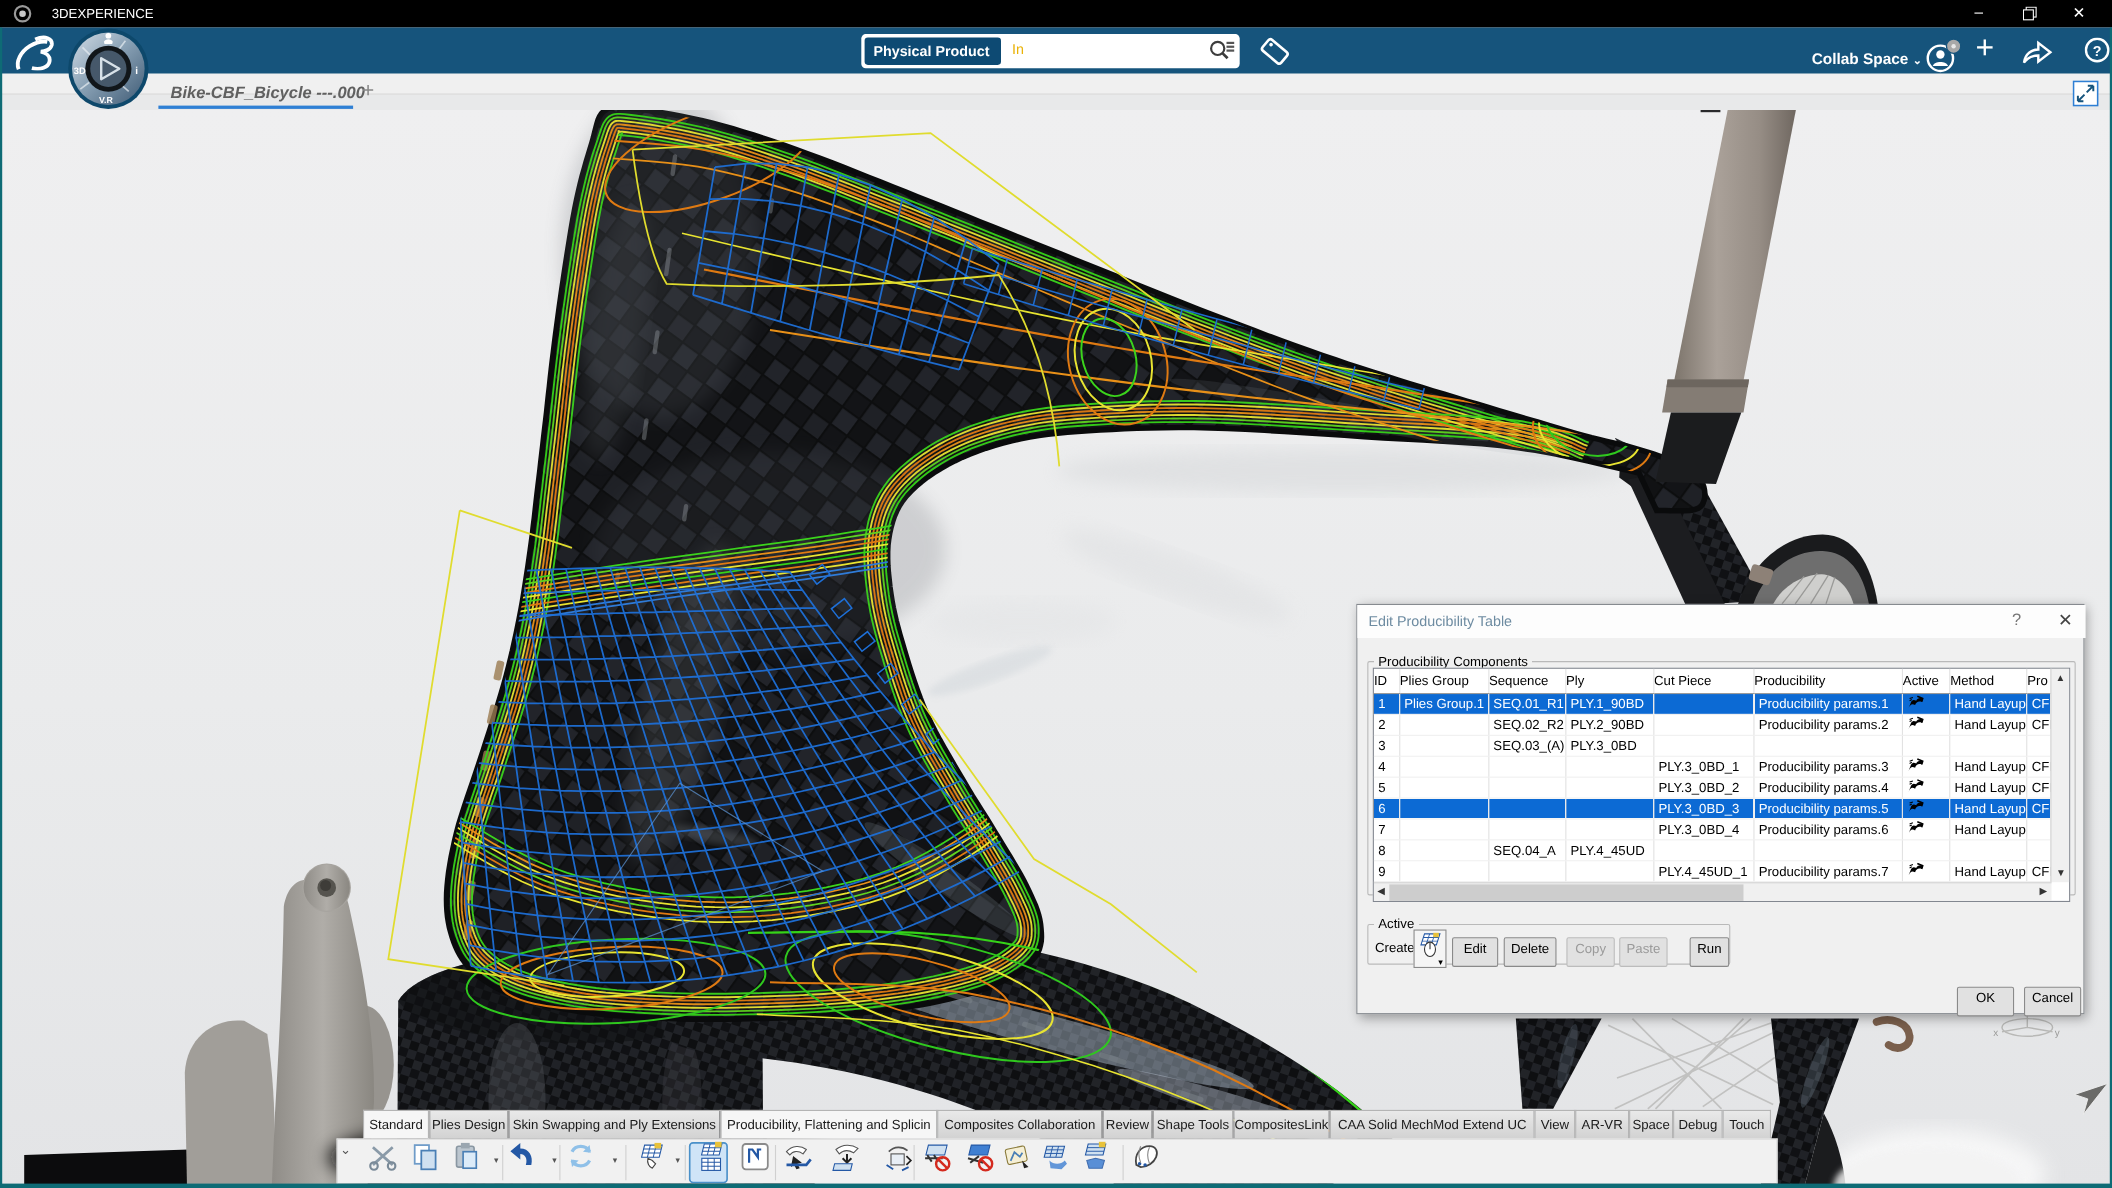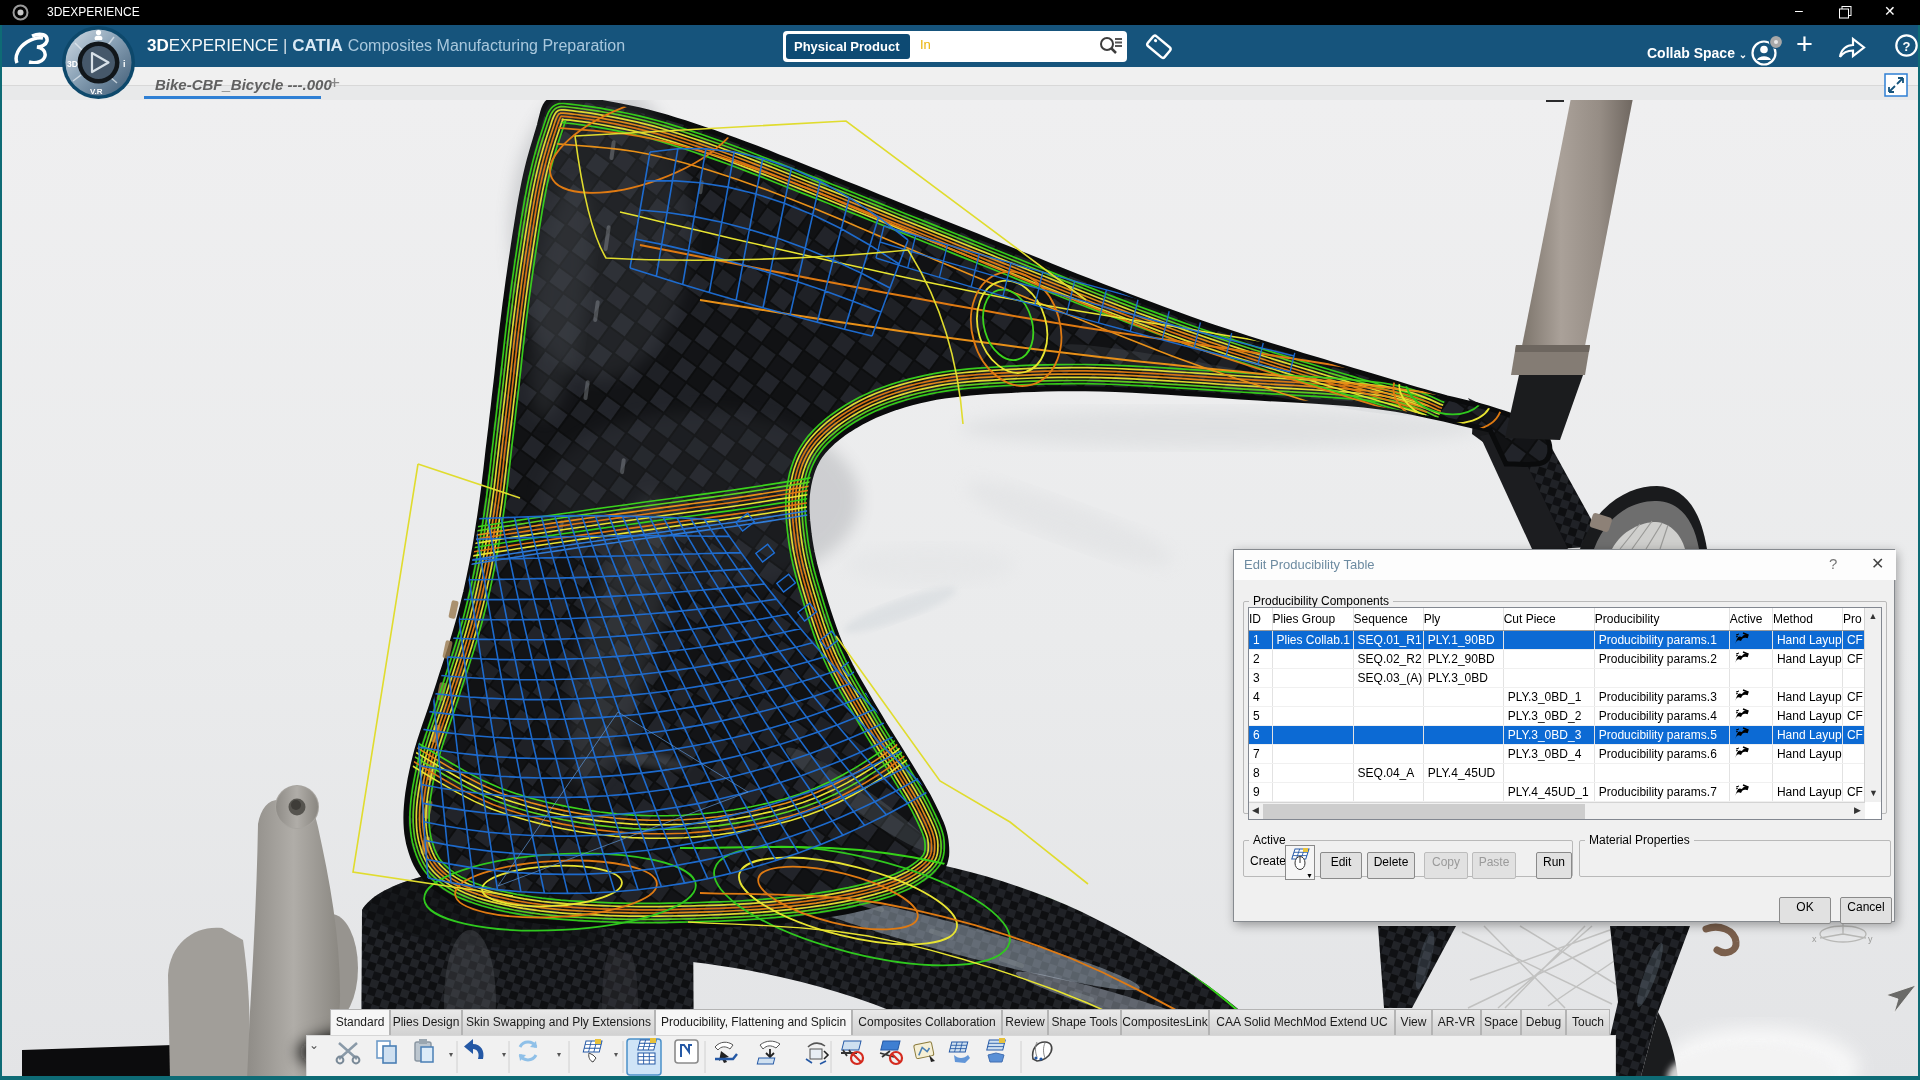--- a/index.html
+++ b/index.html
@@ -223,21 +223,20 @@
       <rect x="3" y="0.5" width="9" height="9" fill="none" stroke="#fff"></rect>
       <rect x="0.5" y="3" width="9" height="9" fill="#000" stroke="#fff"></rect>
     </svg>
  <span class="abs" style="left:1884px;top:3px;font-size:14px;color:#fff">✕</span>
 </div>
 <div class="abs" style="left:0;top:25px;width:1920px;height:42px;background:#16547c">
  <svg class="abs" style="left:13px;top:5px" width="42" height="34" viewBox="0 0 42 34">
   <path d="M19,6 C28,2 35,5 34,11 C33,15 28,17 24,17 C29,18 33,21 32,26 C31,31 24,34 16,32" fill="none" stroke="#fff" stroke-width="3.5"></path>
   <path d="M4,33 C1,26 6,17 14,12 C19,9 25,7 30,8" fill="none" stroke="#fff" stroke-width="3.5"></path>
  </svg>
- <div class="abs" style="left:147px;top:11px;font-size:17px;color:#fff;white-space:nowrap"><b>3D</b><span style="opacity:.95">EXPERIENCE</span><span style="opacity:.8"> | </span><b style="color:#d9e9f5">CATIA</b> <span style="color:#a9c8dd;font-size:16px">Composites Manufacturing Preparation</span></div>
  <div class="abs" style="left:783px;top:6px;width:344px;height:31px;background:#fff;border-radius:4px"></div>
  <div class="abs" style="left:786px;top:9px;width:124px;height:25px;background:#0d4a73;border-radius:3px;color:#fff;font-size:13px;font-weight:bold;line-height:25px;padding-left:8px">Physical Product <span style="font-size:9px">▼</span></div>
  <div class="abs" style="left:920px;top:12px;font-size:13px;color:#eab308">In</div>
  <svg class="abs" style="left:1098px;top:10px" width="26" height="22">
       <circle cx="9" cy="9" r="6" fill="none" stroke="#3d3d3d" stroke-width="2"></circle>
       <path d="M13.5,13.5 L18,18" stroke="#3d3d3d" stroke-width="2.5"></path>
       <rect x="17" y="3" width="7" height="2" fill="#555"></rect>
       <rect x="17" y="6.5" width="7" height="2" fill="#555"></rect>
       <rect x="17" y="10" width="7" height="2" fill="#555"></rect>
     </svg>
@@ -314,21 +313,21 @@
             <th style="width:91px">Cut Piece</th>
             <th style="width:135px">Producibility</th>
             <th style="width:43px">Active</th>
             <th style="width:70px">Method</th>
             <th style="width:22px">Pro</th>
           </tr>
         </thead>
         <tbody>
           <tr class="sel">
             <td style="width:23px">1</td>
-            <td style="width:81px">Plies Collab.1</td>
+            <td style="width:81px">Plies Group.1</td>
             <td style="width:70px">SEQ.01_R1</td>
             <td style="width:80px">PLY.1_90BD</td>
             <td style="width:91px"></td>
             <td style="width:135px">Producibility params.1</td>
             <td style="width:43px"><svg width="15" height="13" viewBox="0 0 15 13">
                 <path d="M1,12 C3,7 5,8 7,9 C8,6 10,5 13,6 L14,3 C11,2 9,3 8,5 C6,4 4,4 3,7 Z" fill="#000"></path>
                 <path d="M9,1 L14,3 L13,6" fill="none" stroke="#000" stroke-width="1.4"></path>
                 <path d="M2,3 L5,2 M2,5 L4,4" stroke="#000"></path>
               </svg></td>
             <td style="width:70px">Hand Layup</td>
@@ -472,23 +471,20 @@
         <ellipse cx="14" cy="17" rx="5" ry="6.5" fill="#fff" stroke="#333"></ellipse>
         <path d="M14,11 L14,17" stroke="#333"></path>
       </svg>
    <div class="abs" style="right:1px;bottom:0;font-size:7px;color:#000">▼</div>
  </div>
  <div class="btn abs" style="left:86px;top:302px;width:42px">Edit</div>
  <div class="btn abs" style="left:133px;top:302px;width:48px">Delete</div>
  <div class="btn dis abs" style="left:190px;top:302px;width:44px">Copy</div>
  <div class="btn dis abs" style="left:238px;top:302px;width:44px">Paste</div>
  <div class="btn abs" style="left:302px;top:302px;width:36px">Run</div>
- <fieldset class="abs gb" style="left:345px;top:283px;width:312px;height:44px">
-      <legend>Material Properties</legend>
-    </fieldset>
  <div class="btn abs" style="left:545px;top:347px;width:52px">OK</div>
  <div class="btn abs" style="left:606px;top:347px;width:52px">Cancel</div>
 </div>
 
 <div class="abs" style="left:330px;top:1009px;width:1280px;height:26px">
     <div class="btab atab" style="left:0px;width:60px">Standard</div>
     <div class="btab" style="left:60px;width:72px">Plies Design</div>
     <div class="btab" style="left:132px;width:193px">Skin Swapping and Ply Extensions</div>
     <div class="btab atab" style="left:325px;width:197px">Producibility, Flattening and Splicin</div>
     <div class="btab" style="left:522px;width:150px">Composites Collaboration</div>

